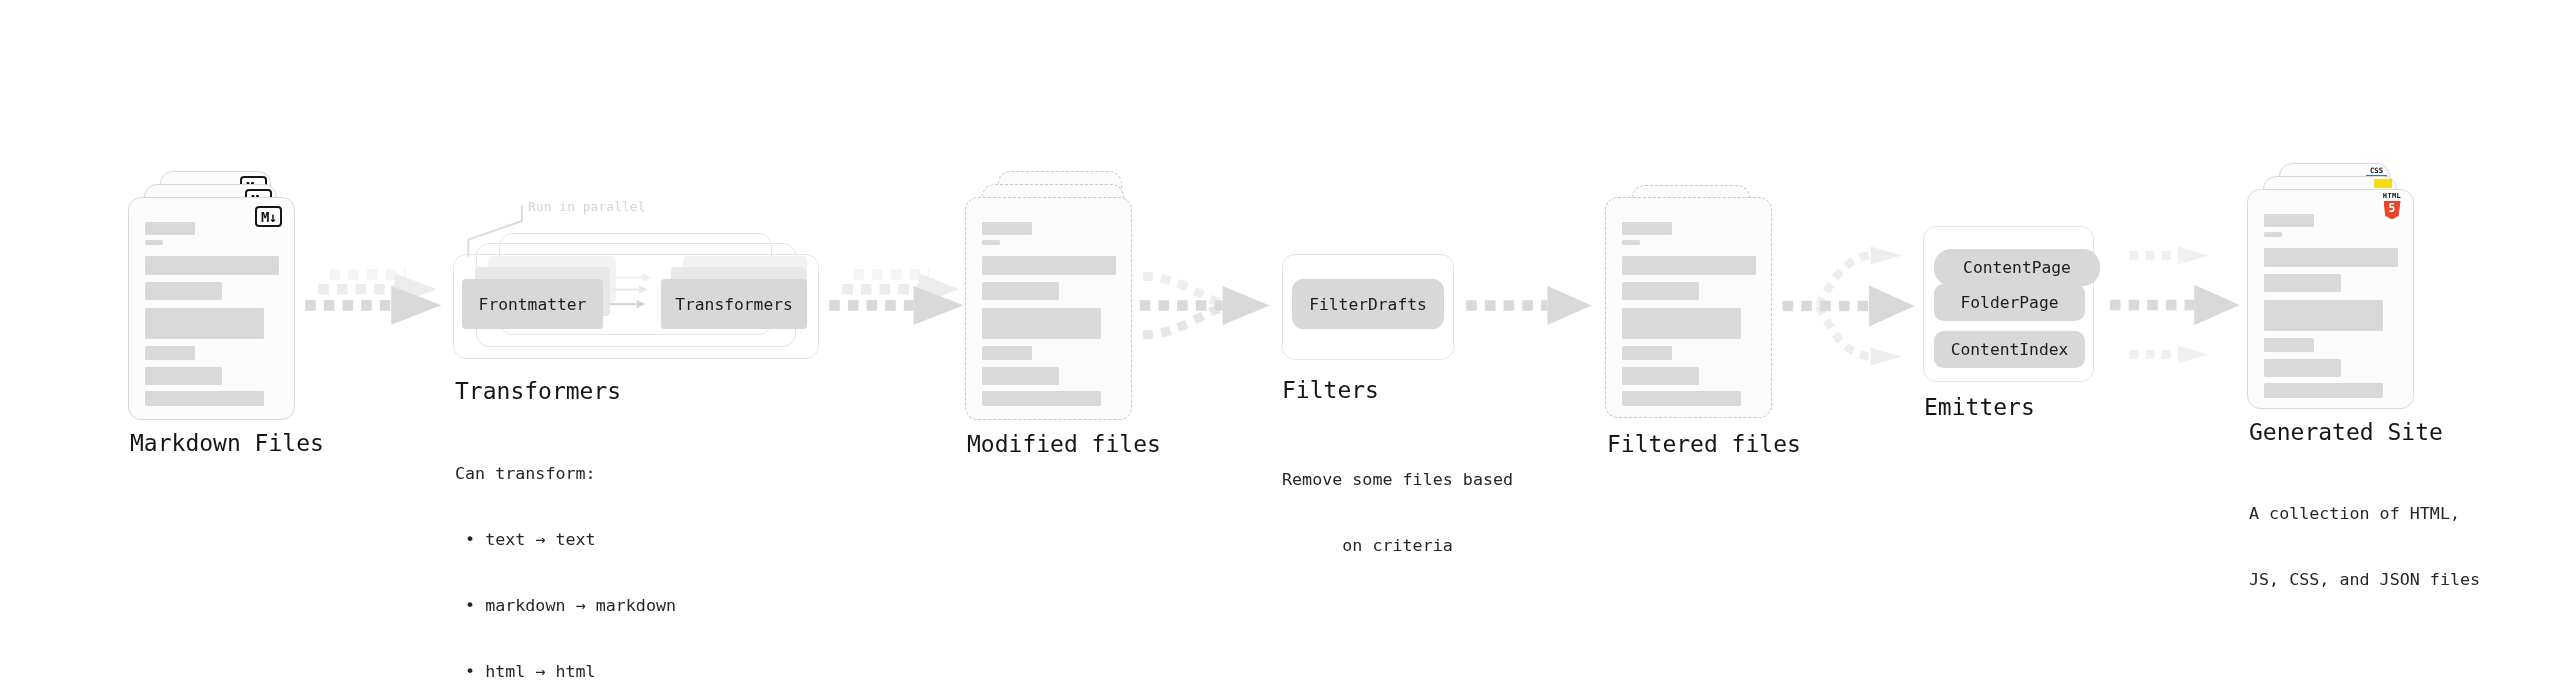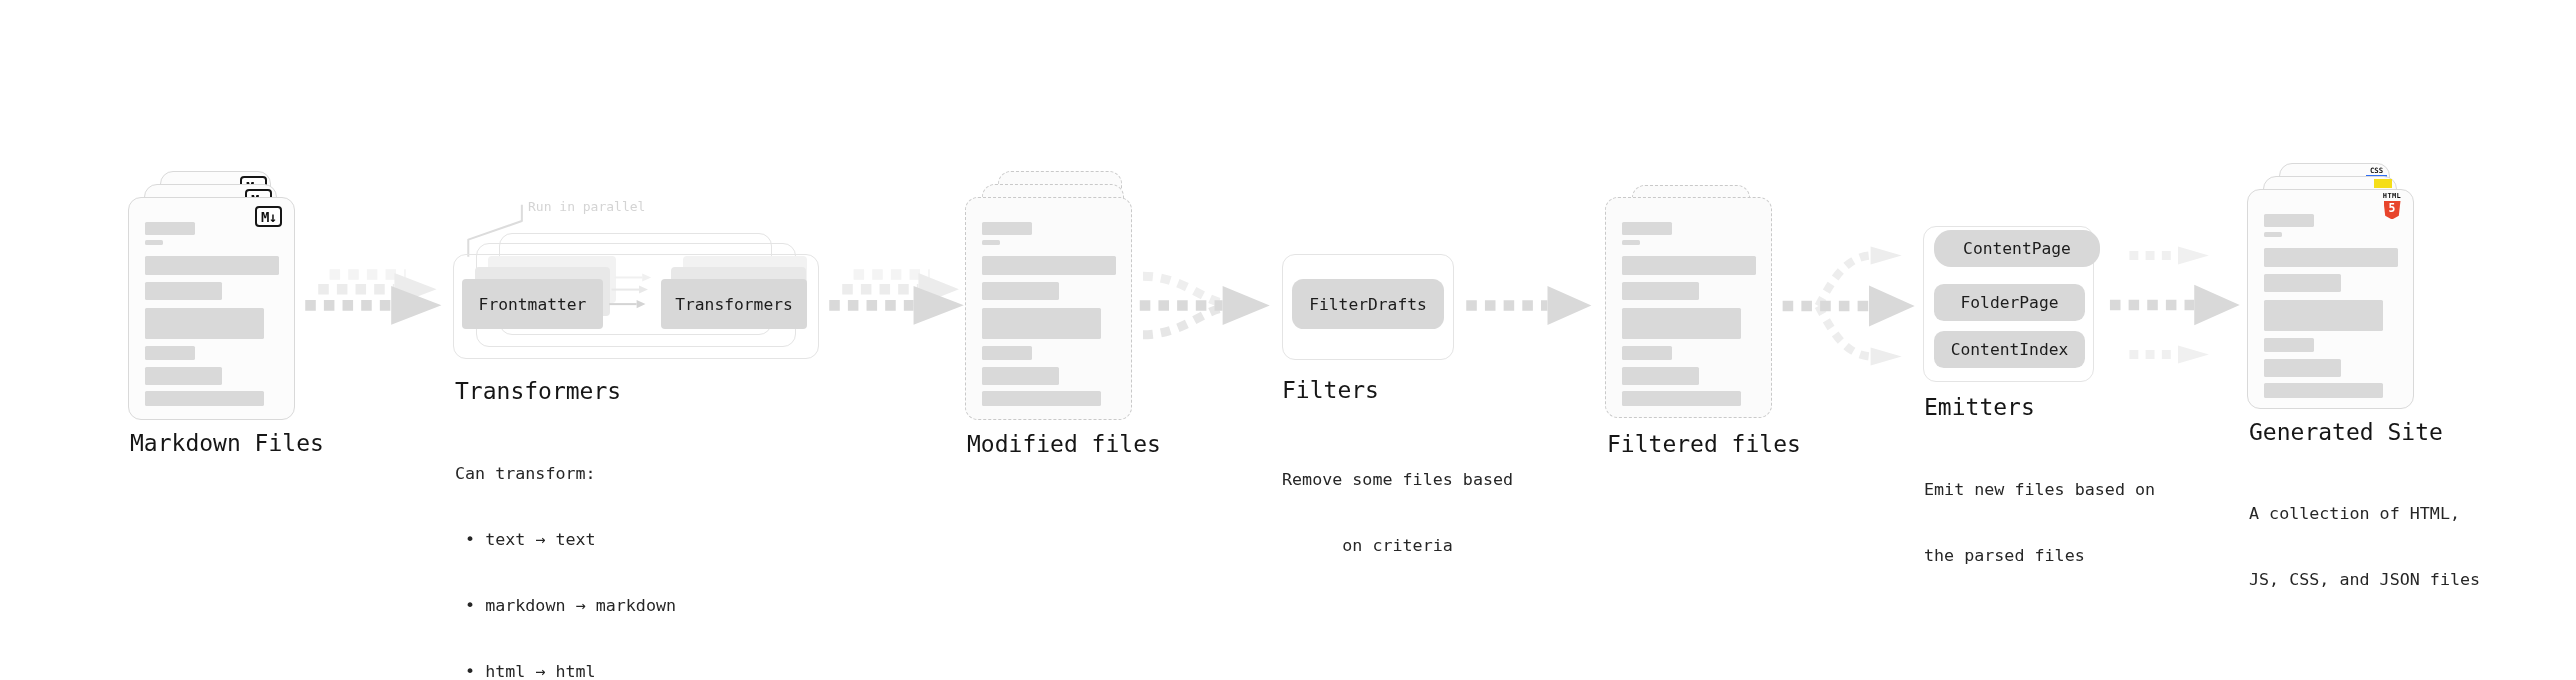--- a/index.html
+++ b/index.html
@@ -190,29 +190,25 @@
     <path d="M 46,76 C 64,42 80,16 110,14" fill="none" stroke="#ededed" stroke-width="10" stroke-dasharray="11 9"></path>
     <polygon points="110,3 110,25 148,14" fill="#ededed"></polygon>
     <path d="M 46,76 C 64,110 80,136 110,138" fill="none" stroke="#ededed" stroke-width="10" stroke-dasharray="11 9"></path>
     <polygon points="110,127 110,149 148,138" fill="#ededed"></polygon>
     <line x1="2" y1="76" x2="108" y2="76" stroke="#d9d9d9" stroke-width="13" stroke-dasharray="13 10"></line>
     <polygon points="108,51 108,101 164,76" fill="#d9d9d9"></polygon>
   </svg>
 
   <div>
     <div class="obox" style="left:1923px; top:226px; width:171px; height:156px;"></div>
-    <div class="pill" style="left:1934px; top:230px; width:166px; height:37px; border-radius:17px;">ContentPage</div>
+    <div class="pill" style="left:1934px; top:249px; width:166px; height:37px; border-radius:17px;">ContentPage</div>
     <div class="pill" style="left:1934px; top:284px; width:151px; height:37px; border-radius:9.8px;">FolderPage</div>
     <div class="pill" style="left:1934px; top:331px; width:151px; height:37px; border-radius:9.8px;">ContentIndex</div>
   </div>
   <div class="title" style="left:1924px; top:393px;">Emitters</div>
-  <div class="desc" style="left:1924px; top:434px;">
-    <div>Emit new files based on</div>
-    <div>the parsed files</div>
-  </div>
 
   <svg style="left:2105px; top:245px;" width="138" height="120" viewBox="0 0 170 148">
     <line x1="30" y1="13" x2="90" y2="13" stroke="#f0f0f0" stroke-width="11" stroke-dasharray="11 9"></line>
     <polygon points="90,2 90,24 128,13" fill="#f0f0f0"></polygon>
     <line x1="6" y1="74" x2="110" y2="74" stroke="#d9d9d9" stroke-width="13" stroke-dasharray="13 10"></line>
     <polygon points="110,49 110,99 166,74" fill="#d9d9d9"></polygon>
     <line x1="30" y1="135" x2="90" y2="135" stroke="#f0f0f0" stroke-width="11" stroke-dasharray="11 9"></line>
     <polygon points="90,124 90,146 128,135" fill="#f0f0f0"></polygon>
   </svg>
 

